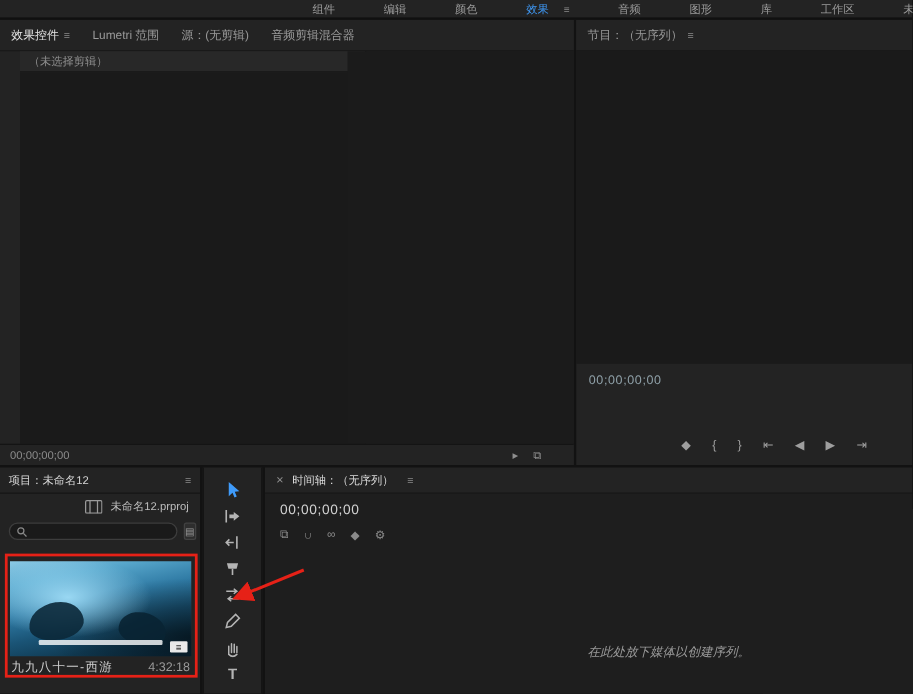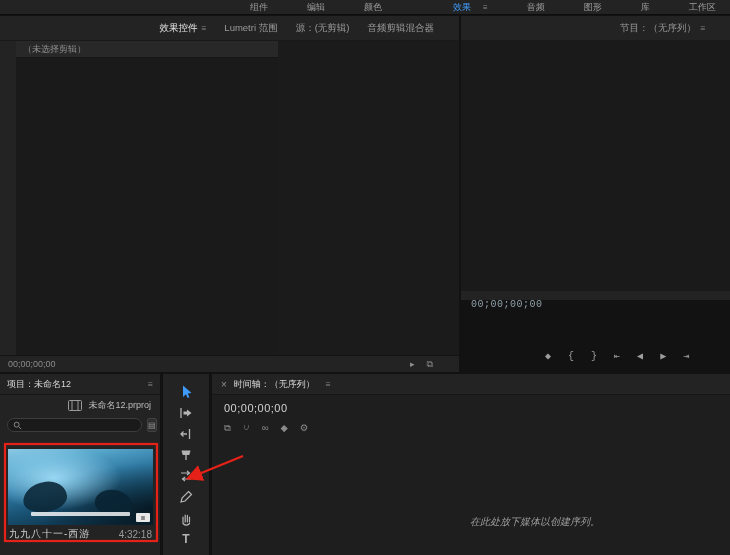--- a/index.html
+++ b/index.html
@@ -12,28 +12,28 @@
   .panel { position:absolute; background:#232323; }
 
   
   #menubar {
     position:absolute; left:0; top:0; width:730px; height:15px;
     background:#232323; display:flex; align-items:center;
     padding-left:250px; gap:39px; font-size:9px; color:#9b9b9b;
     border-bottom:1px solid #0d0d0d; white-space:nowrap;
   }
   #menubar .mitem { cursor:default; }
-  #menubar .mitem.active { color:#3f9bfa;margin-left:32px; }
+  #menubar .mitem.active { color:#3f9bfa; }
   #menubar .ws-menu { margin-left:-27px; font-size:8px; color:#8a8a8a; }
 
   
   .tabs {
     height:25px; display:flex; align-items:center; gap:18px;
-    padding:0 25px; font-size:9.5px; color:#9a9a9a;
-    background:#232323; border-bottom:1px solid #191919; white-space:nowrap;justify-content:flex-end;
+    padding:0 9px; font-size:9.5px; color:#9a9a9a;
+    background:#232323; border-bottom:1px solid #191919; white-space:nowrap;
   }
   .tab.active { color:#e6e6e6; }
   .hamburger { font-size:8.5px; color:#8a8a8a; margin-left:4px; }
 
   
   #fx-panel { left:0; top:16px; width:459px; height:356px; }
   .fx-sub {
     position:absolute; left:0; top:25px; width:277px; bottom:17px;
     background:#1c1c1c; border-right:1px solid #101010;margin-left:16px;
   }
@@ -49,21 +49,21 @@
   .fx-bottom {
     position:absolute; left:0; right:0; bottom:0; height:17px; background:#232323;
     border-top:1px solid #141414; display:flex; align-items:center;
     padding:0 8px; font-size:9px; color:#8b8b8b;
   }
   .fx-bottom .spacer { flex:1; }
   .fx-bottom .ficon { color:#8f8f8f; font-size:9px; margin-left:12px; }
   .fx-bottom { padding-right:26px; }
 
   
-  #program-panel { left:461px; top:16px; width:269px; height:284px;font-family:Liberation Mono, monospace; }
+  #program-panel { left:461px; top:16px; width:269px; height:356px; }
   .monitor { position:absolute; left:0; top:25px; right:0; height:250px; background:#1a1a1a; }
   .prog-tc { position:absolute; left:10px; top:283px; font-size:10px; color:#8fa0a8; letter-spacing:.5px; }
   .prog-controls {
     position:absolute; left:0; right:0; top:331px; height:18px;
     display:flex; align-items:center; gap:17px; padding-left:84px;
     color:#9e9e9e; font-size:10px; overflow:hidden; white-space:nowrap;
   }
   .prog-controls .tico { flex:0 0 auto; }
 
   

